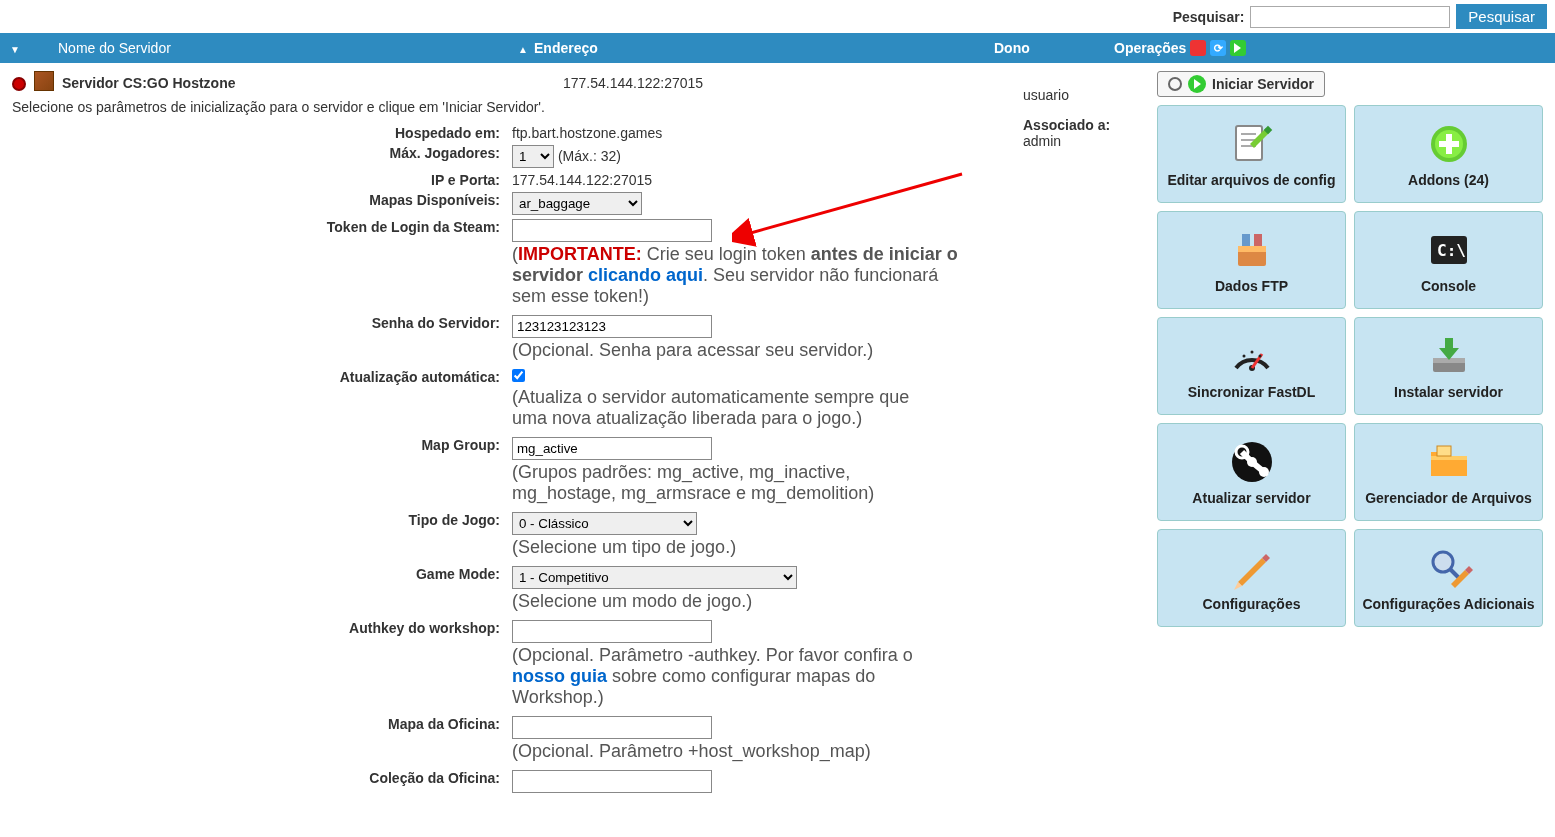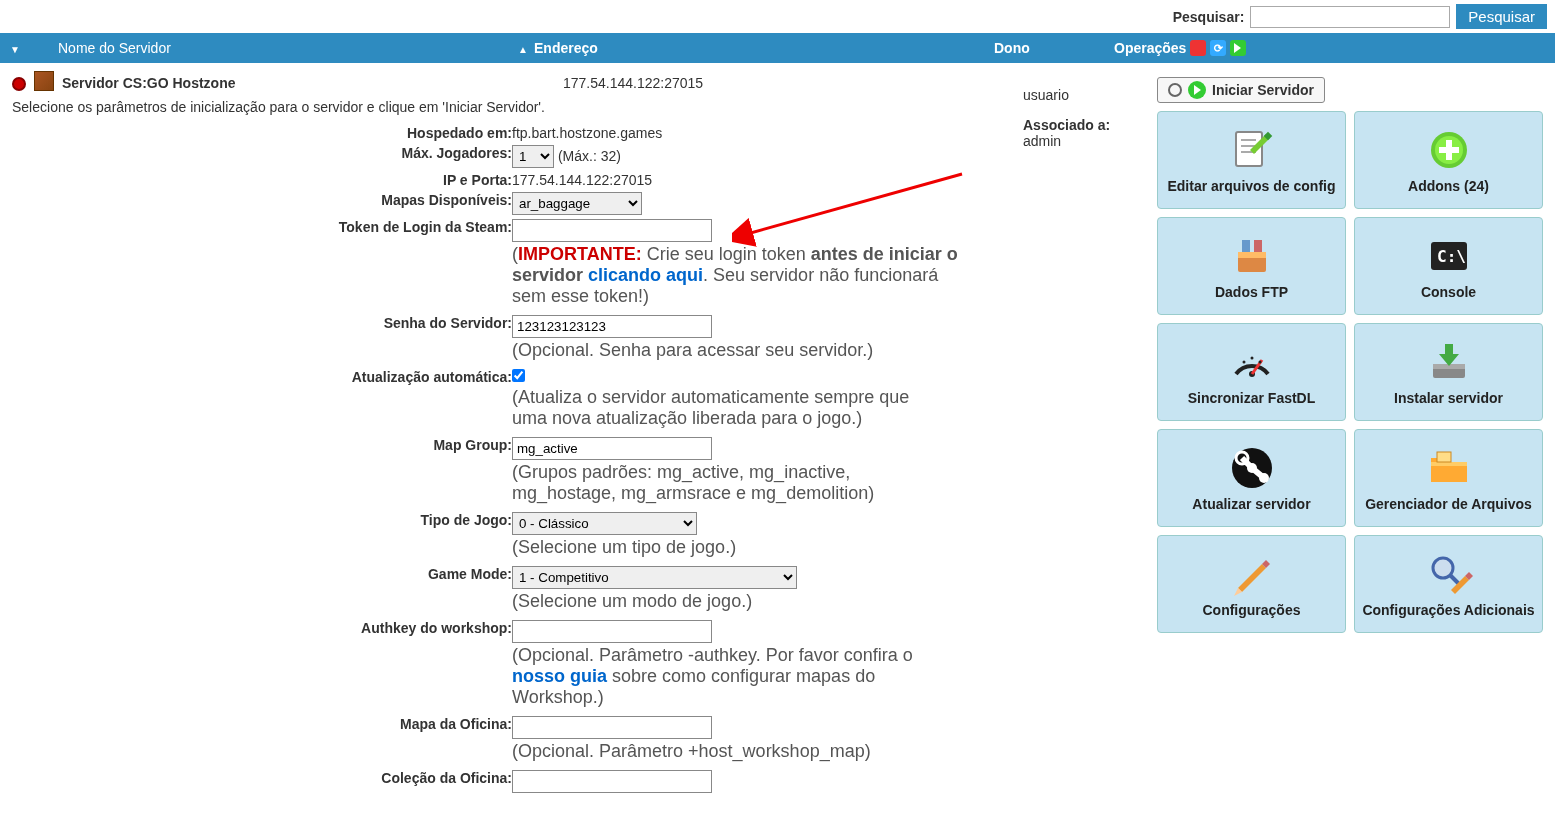--- a/index.html
+++ b/index.html
@@ -15,28 +15,28 @@
 .col-addr { width: 460px; font-weight: bold; }
 .col-owner { width: 120px; font-weight: bold; }
 .col-ops { flex: 1; font-weight: bold; display:flex; align-items:center; gap:4px;}
 .op-sq { width: 16px; height: 16px; border-radius: 3px; display:inline-block; }
 .op-red { background: #e33; }
 .op-blue { background: #3af; color:#fff; text-align:center; font-size:11px; line-height:16px;}
 .op-green { background: #3c3; position:relative;}
 .op-green::after{content:"";position:absolute;left:4px;top:3px;border-left:7px solid #fff;border-top:5px solid transparent;border-bottom:5px solid transparent;}
 .main { display: flex; }
 .left { flex: 1; padding: 8px 12px; }
-.right { width: 410px; padding: 14px 12px; }
+.right { width: 410px; padding: 8px 12px; }
 .server-row { display:flex; align-items:flex-end; gap:8px; margin-bottom:8px;}
 .status-dot{width:14px;height:14px;border-radius:50%;background:#c00;border:2px solid #800;}
 .game-icon{width:20px;height:20px;background:linear-gradient(135deg,#a52,#841);border:1px solid #630;}
 .server-name{font-weight:bold;}
 .intro{margin-bottom:10px;}
 .form-row{display:flex;margin-bottom:4px;}
-.form-label{width:500px;text-align:right;padding-right:0;font-weight:bold;}
+.form-label{width:500px;text-align:right;padding-right:12px;font-weight:bold;}
 .form-val{flex:1;}
 .form-val input[type=text]{border:1px solid #888;padding:3px 4px;width:200px;}
 .form-val select{border:1px solid #888;padding:2px;}
 .hint{color:#555;font-size:18px;margin-top:2px;}
 .red{color:#c00;font-weight:bold;}
 .link{color:#06c;font-weight:bold;cursor:pointer;}
 .assoc-label{font-weight:bold;}
 .start-btn{display:inline-flex;align-items:center;gap:6px;border:1px solid #888;border-radius:3px;padding:3px 10px;background:#f7f7f7;cursor:pointer;font-weight:bold;}
 .play-icon{width:18px;height:18px;border-radius:50%;background:#3c3;position:relative;}
 .play-icon::after{content:"";position:absolute;left:6px;top:4px;border-left:7px solid #fff;border-top:5px solid transparent;border-bottom:5px solid transparent;}

